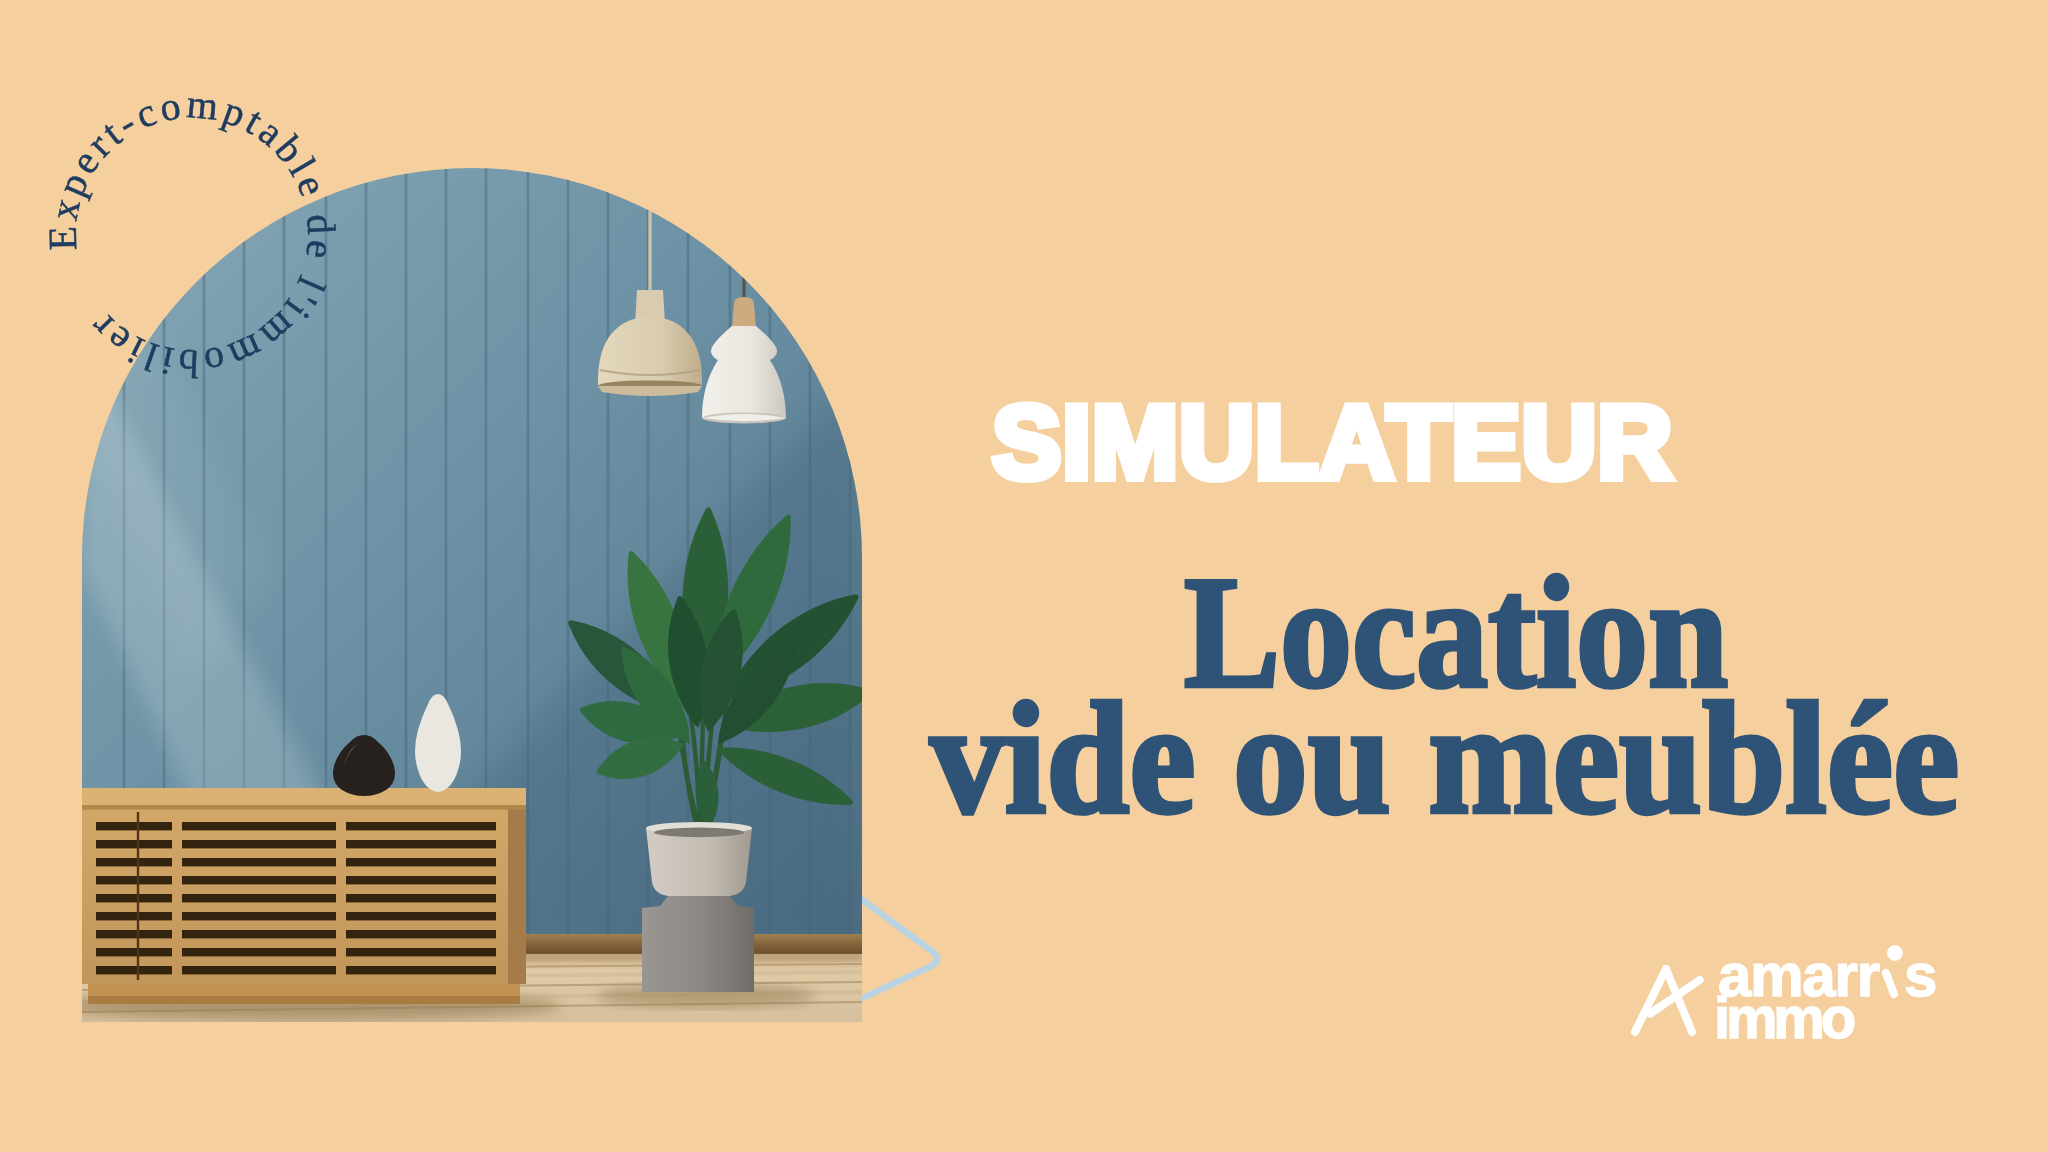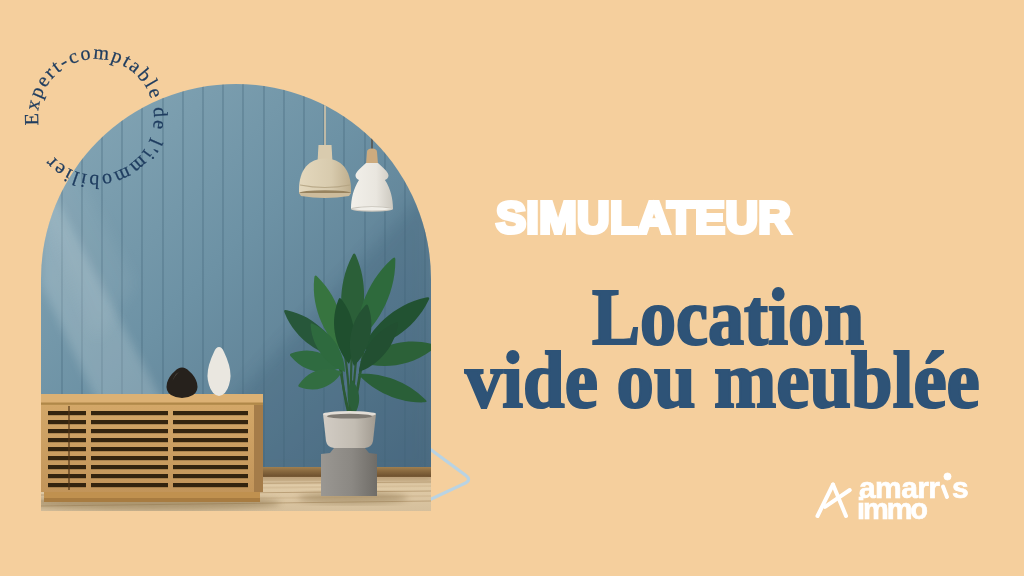--- a/index.html
+++ b/index.html
@@ -221,21 +221,21 @@
 
   <svg class="abs" style="left:0;top:0;" width="260" height="260" viewBox="0 0 260 260">
     <defs>
       <path id="circ" d="M 38.56 125.07 A 58 58 0 1 1 153.44 108.93 A 58 58 0 1 1 38.56 125.07"></path>
     </defs>
     <text font-family="Liberation Serif, serif" font-size="20" letter-spacing="1.9" fill="#1e3c5f" stroke="#1e3c5f" stroke-width="0.25">
       <textPath href="#circ" startOffset="0">Expert-comptable de l'immobilier</textPath>
     </text>
   </svg>
 
-  <div class="abs" style="left:496px;top:192px;width:460px;font-weight:bold;font-size:45px;color:#ffffff;letter-spacing:0.35px;-webkit-text-stroke:4px #ffffff;white-space:nowrap;">SIMULATEUR</div>
+  <div class="abs" style="left:496px;top:192px;width:460px;font-weight:bold;font-size:52px;color:#ffffff;letter-spacing:0.35px;-webkit-text-stroke:4px #ffffff;white-space:nowrap;">SIMULATEUR</div>
 
   <div class="abs" style="left:592px;top:272px;font-family:'Liberation Serif',serif;font-weight:bold;font-size:80px;color:#2e5377;-webkit-text-stroke:2.2px #2e5377;white-space:nowrap;transform:scaleX(0.9);transform-origin:0 0;">Location</div>
 
   <div class="abs" style="left:465px;top:335px;font-family:'Liberation Serif',serif;font-weight:bold;font-size:80px;color:#2e5377;-webkit-text-stroke:2.2px #2e5377;white-space:nowrap;transform:scaleX(0.934);transform-origin:0 0;">vide ou meublée</div>
 
   <svg class="abs" style="left:805px;top:465px;" width="200" height="70" viewBox="0 0 200 70">
 
     <g stroke="#ffffff" stroke-width="4" stroke-linecap="round" fill="none">
       <path d="M12.5,51 L28,19.5"></path>
       <path d="M28,19.5 L41,51"></path>

